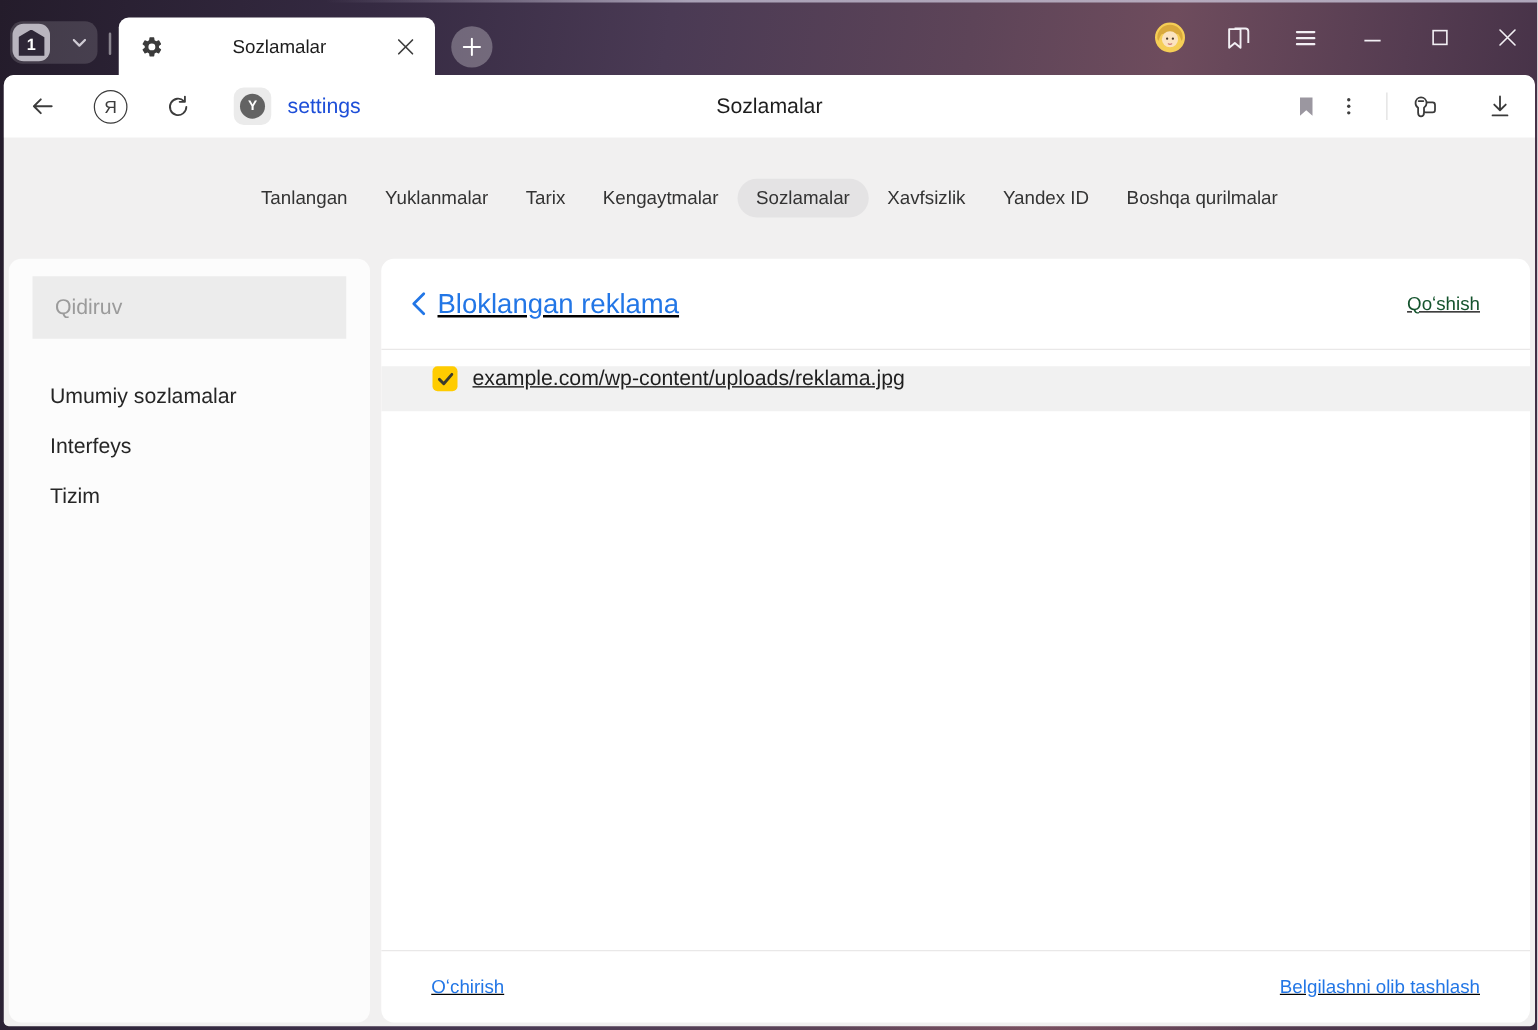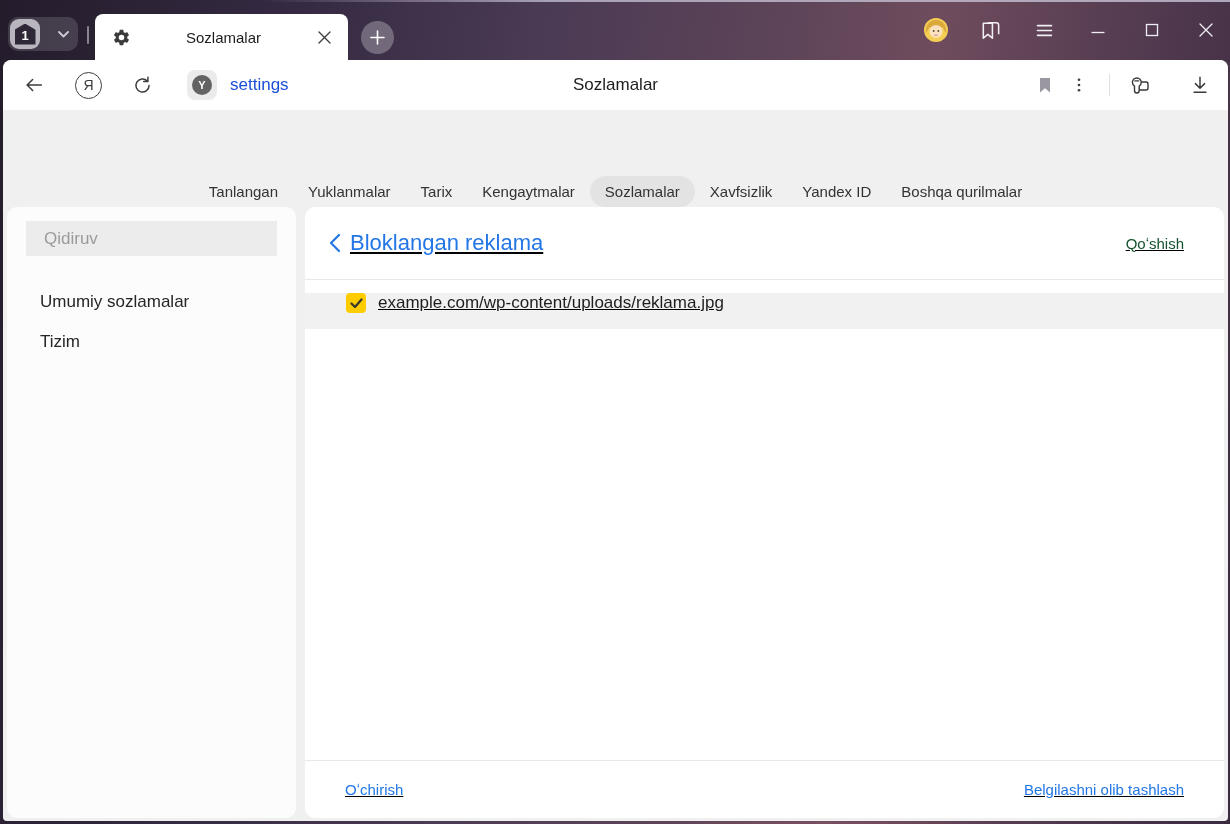--- a/index.html
+++ b/index.html
@@ -74,32 +74,32 @@
   .site-chip{ display:flex; align-items:center; gap:13px; margin-left:4px; cursor:pointer; }
   .favicon-chip{ width:30px; height:30px; background:#ebebeb; border-radius:8px; display:flex; align-items:center; justify-content:center; }
   .favicon-dot{ width:20px; height:20px; background:#636363; border-radius:50%; color:#fff; font-size:11px; font-weight:bold; display:flex; align-items:center; justify-content:center; }
   .url-text{ font-size:17px; color:#1d4ed8; }
   .tb-title{ position:absolute; left:50%; transform:translateX(-50%); font-size:17px; color:#1d1d1d; }
   .tb-right{ margin-left:auto; display:flex; align-items:center; gap:10px; }
   .tb-sep{ width:1px; height:22px; background:#e0e0e0; margin:0 8px; }
   .dl-btn{ margin-left:26px; }
 
   
-  .navtabs{ height:97px; display:flex; align-items:flex-end; justify-content:center; flex-shrink:0; }
+  .navtabs{ height:97px; display:flex; align-items:center; justify-content:center; flex-shrink:0; }
   .navtab{ padding:7px 15px; font-size:15px; color:#333; border-radius:16px; cursor:pointer; white-space:nowrap; }
   .navtab.selected{ background:#e4e3e4; }
 
   
   .content{ flex:1; display:flex; padding:0 4px 3px 4px; gap:9px; min-height:0; }
   .sidebar{
     width:289px; flex-shrink:0; background:#fcfcfc; border-radius:10px;
     padding:14px 19px 0; display:flex; flex-direction:column;
   }
   .search-input{
-    width:100%; height:35px; background:#ececec; border:none; border-radius:0;
+    width:100%; height:50px; background:#ececec; border:none; border-radius:0;
     font-size:17px; padding:0 18px; color:#333; outline:none;
     font-family:"Liberation Sans","DejaVu Sans",sans-serif;
   }
   .search-input::placeholder{ color:#9b9b9b; }
   .side-menu{ margin-top:26px; display:flex; flex-direction:column; }
   .side-item{ height:40px; display:flex; align-items:center; padding-left:14px; font-size:17px; color:#262626; border-radius:8px; cursor:pointer; }
 
   .main{ flex:1; background:#fff; border-radius:10px; display:flex; flex-direction:column; overflow:hidden;text-decoration:underline; }
   .main-header{ height:72px; display:flex; align-items:center; padding:0 40px 0 24px; flex-shrink:0; }
   .back-chev{ display:flex; margin-right:9px; cursor:pointer; }
@@ -262,20 +262,21 @@
       <span class="navtab">Yandex ID</span>
       <span class="navtab">Boshqa qurilmalar</span>
     </div>
 
     <div class="content">
 
       <div class="sidebar">
         <input class="search-input" type="text" placeholder="Qidiruv" style="">
         <div class="side-menu">
           <div class="side-item">Umumiy sozlamalar</div>
+          <div class="side-item">Interfeys</div>
           <div class="side-item">Tizim</div>
         </div>
       </div>
 
       <div class="main">
         <div class="main-header">
           <span class="back-chev">
             <svg width="12" height="20" viewBox="0 0 12 20">
                 <polyline points="10,2 2,10 10,18" fill="none" stroke="#2276e6" stroke-width="2.2" stroke-linecap="round" stroke-linejoin="round"></polyline>
               </svg>

